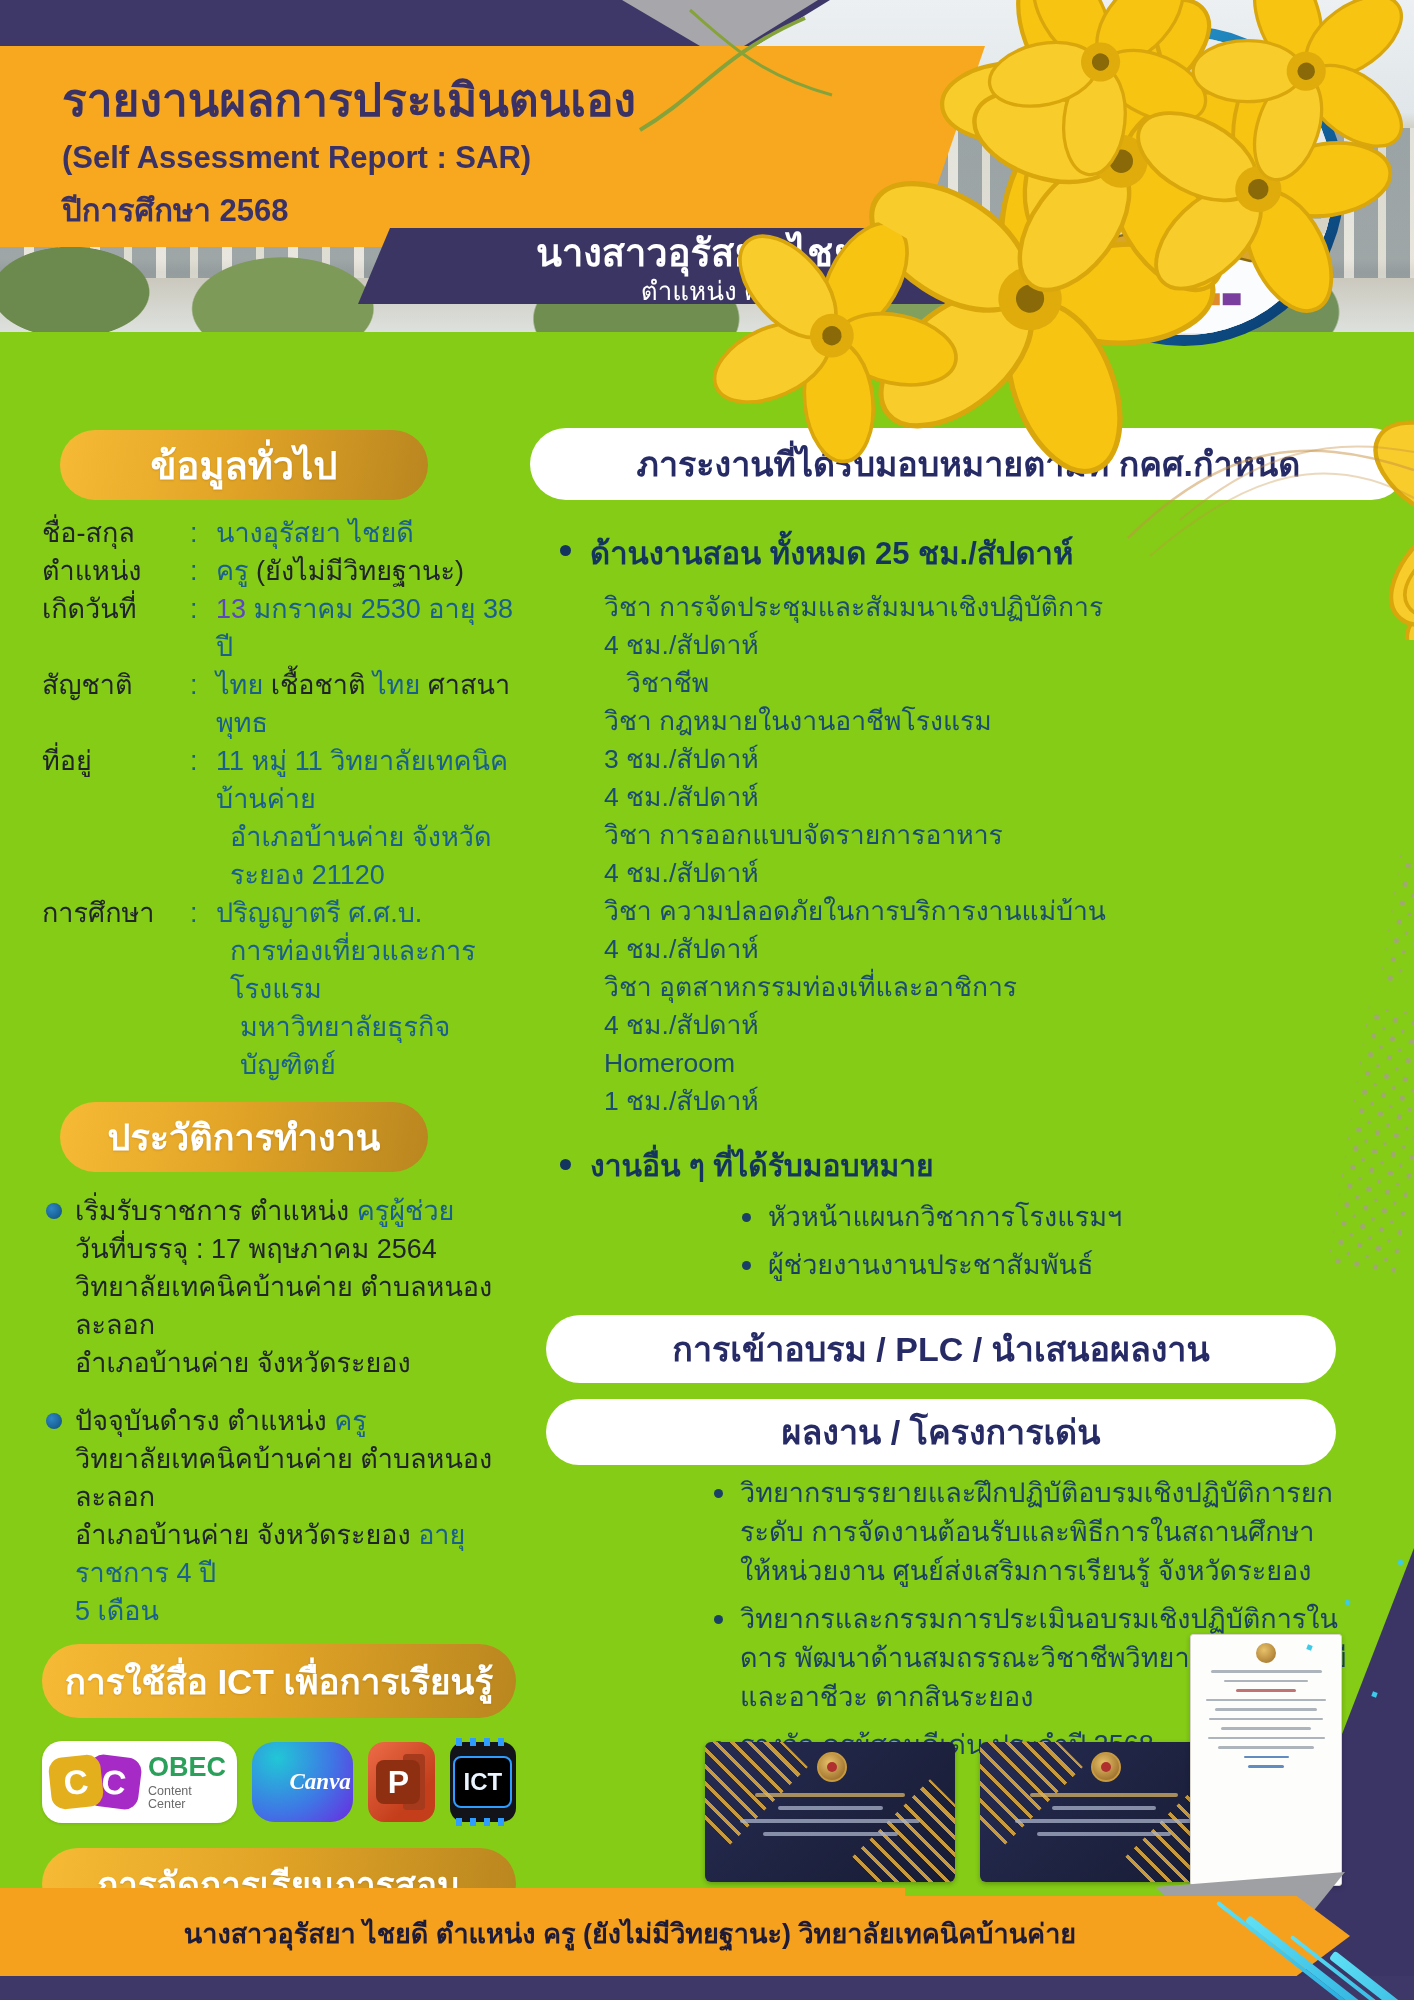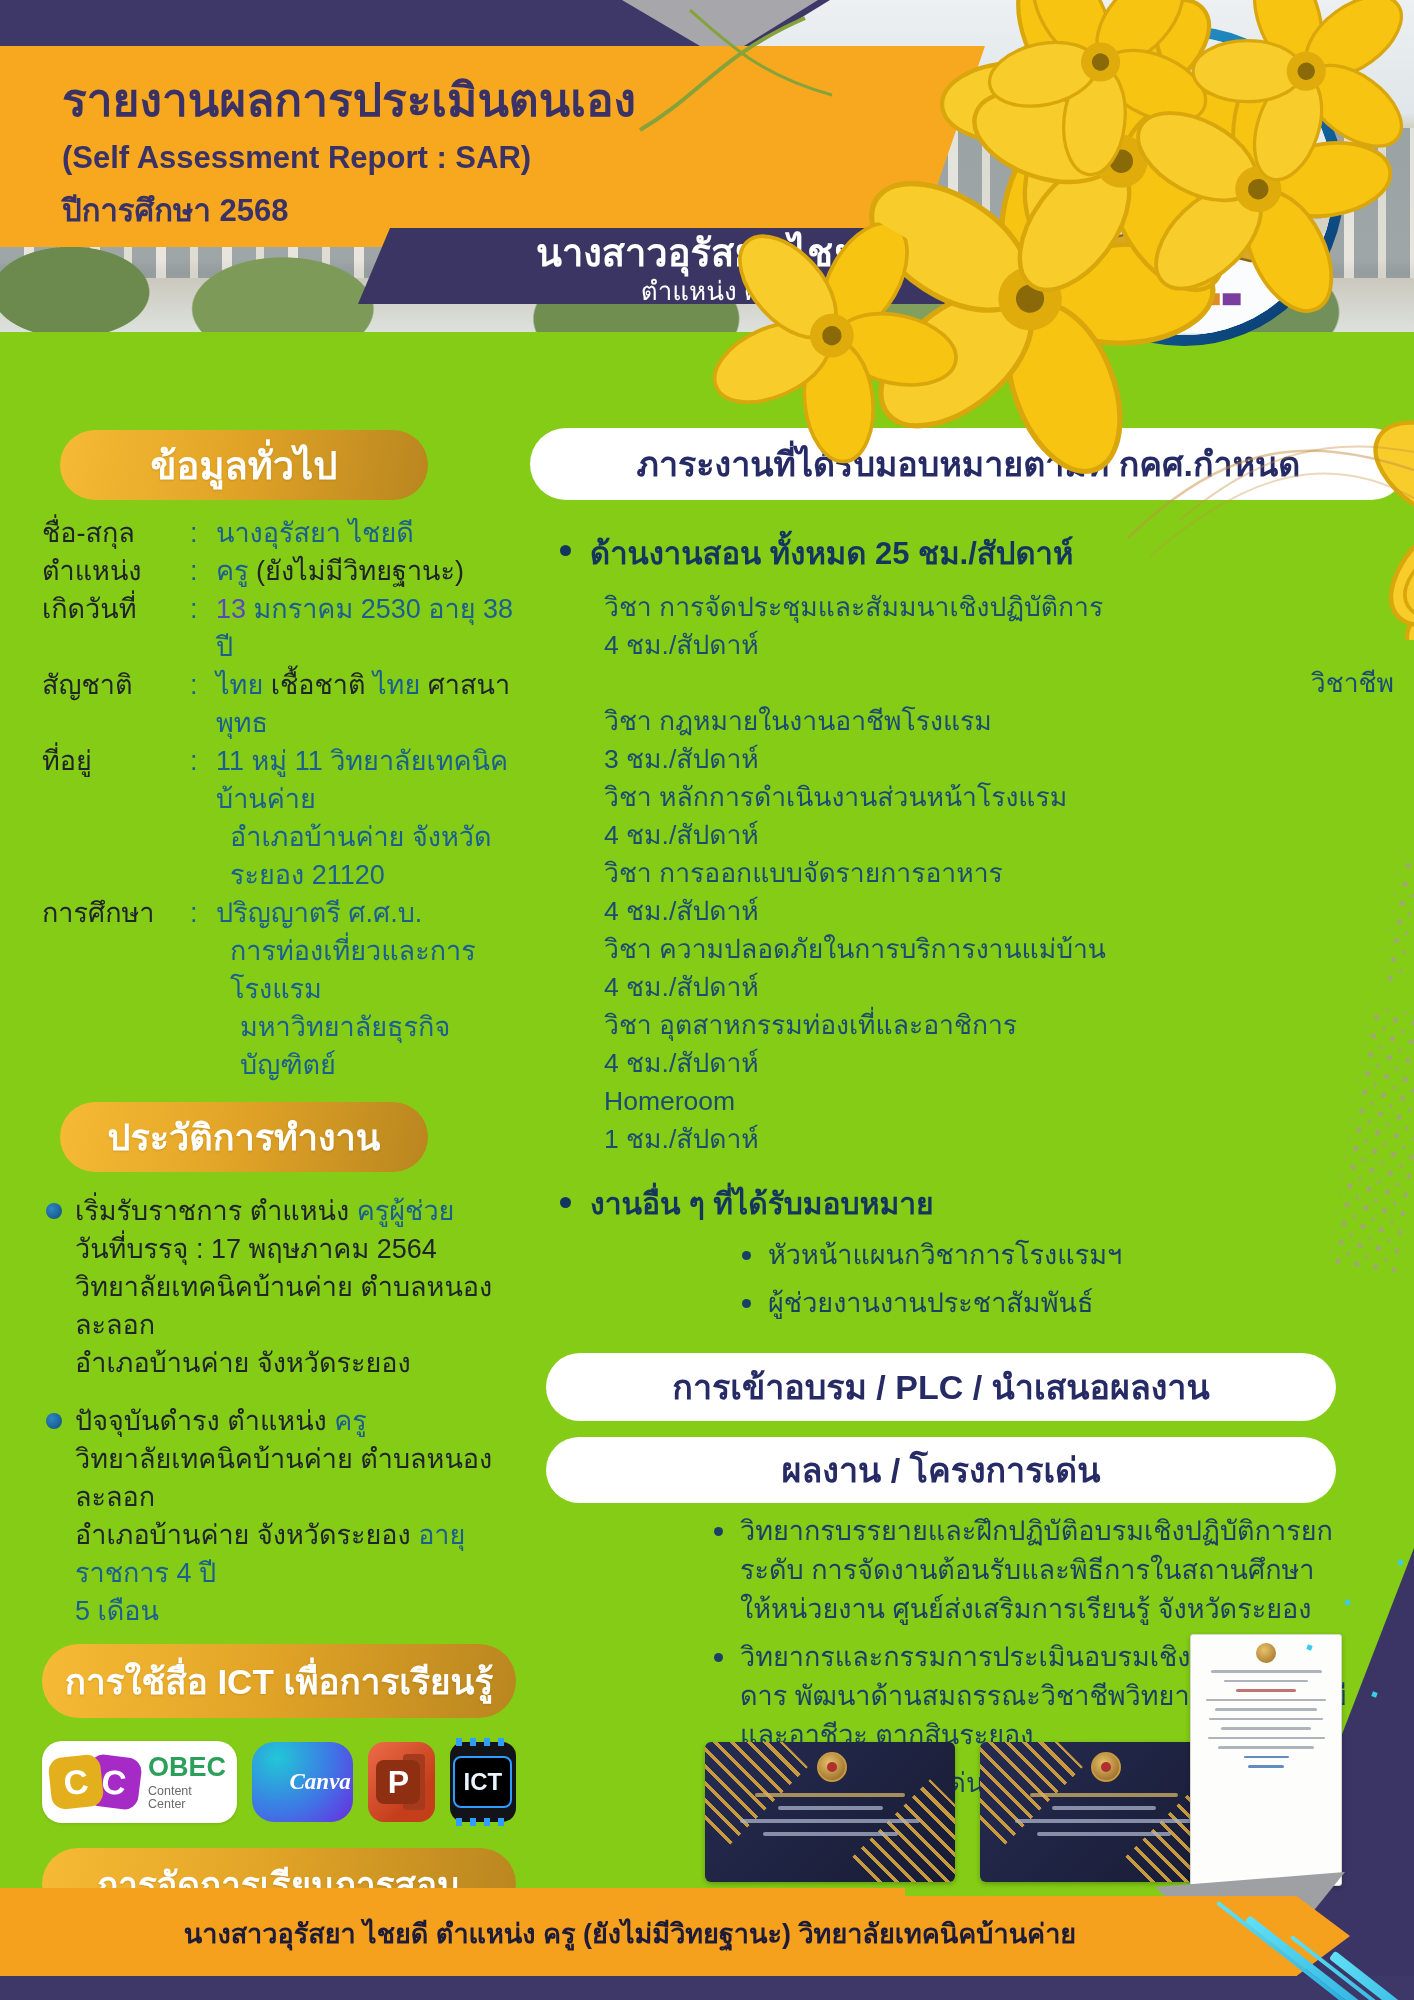--- a/index.html
+++ b/index.html
@@ -87,21 +87,21 @@
     font-weight:bold;color:#262B66;}
   #wp1{height:72px;font-size:34px;margin-left:8px;width:877px;box-sizing:border-box;}
   #wp2{width:790px;height:68px;font-size:34px;margin:30px 0 0 24px;}
   #wp3{width:790px;height:66px;font-size:34px;margin:16px 0 0 24px;}
   .main-bullet{display:flex;margin-top:28px;margin-left:38px;font-size:31px;font-weight:bold;color:#14365E;}
   .mb-dot{width:11px;height:11px;border-radius:50%;background:#14365E;margin:17px 19px 0 0;flex:none;}
   #subjects{margin:10px 0 0 82px;width:790px;font-size:26.5px;line-height:38px;color:#1B4C72;}
   .sub-row{display:flex;flex-direction:column;}
   .sub-name{flex:1;}
   .sub-hours{width:190px;flex:none;}
-  .sub-cont{margin-left:46px;text-align:right;}
+  .sub-cont{margin-left:22px;}
   #other-items{margin-left:218px;width:560px;}
   .dot-li{position:relative;padding-left:28px;margin-top:9px;font-size:27px;line-height:39px;}
   .dot-li::before{content:"";position:absolute;left:2px;top:15px;width:9px;height:9px;border-radius:50%;background:#1B4066;}
   #training-list{margin-left:190px;width:655px;margin-top:8px;}
   #works-list{margin-left:190px;width:640px;margin-top:6px;}
 
   
   .cert-navy{position:absolute;background:linear-gradient(135deg,#262c52 0%,#171b33 100%);border-radius:6px;overflow:hidden;z-index:3;box-shadow:0 2px 5px rgba(0,0,0,.25);}
   .cert-navy .gold1{position:absolute;left:-30px;top:-30px;width:110px;height:110px;transform:rotate(45deg);
     background:repeating-linear-gradient(0deg,#c79a3f 0 4px,transparent 4px 12px);}
@@ -304,21 +304,20 @@
       <div class="sub-row">
           <span class="sub-name">วิชา การจัดประชุมและสัมมนาเชิงปฏิบัติการ</span>
           <span class="sub-hours">4 ชม./สัปดาห์</span>
         </div>
       <div class="sub-cont">วิชาชีพ</div>
       <div class="sub-row">
           <span class="sub-name">วิชา กฎหมายในงานอาชีพโรงแรม</span>
           <span class="sub-hours">3 ชม./สัปดาห์</span>
         </div>
       <div class="sub-row">
-          <span class="sub-name">วิชา หลักการดำเนินงานส่วนหน้าโรงแรม</span>
           <span class="sub-hours">4 ชม./สัปดาห์</span>
         </div>
       <div class="sub-row">
           <span class="sub-name">วิชา การออกแบบจัดรายการอาหาร</span>
           <span class="sub-hours">4 ชม./สัปดาห์</span>
         </div>
       <div class="sub-row">
           <span class="sub-name">วิชา ความปลอดภัยในการบริการงานแม่บ้าน</span>
           <span class="sub-hours">4 ชม./สัปดาห์</span>
         </div>

